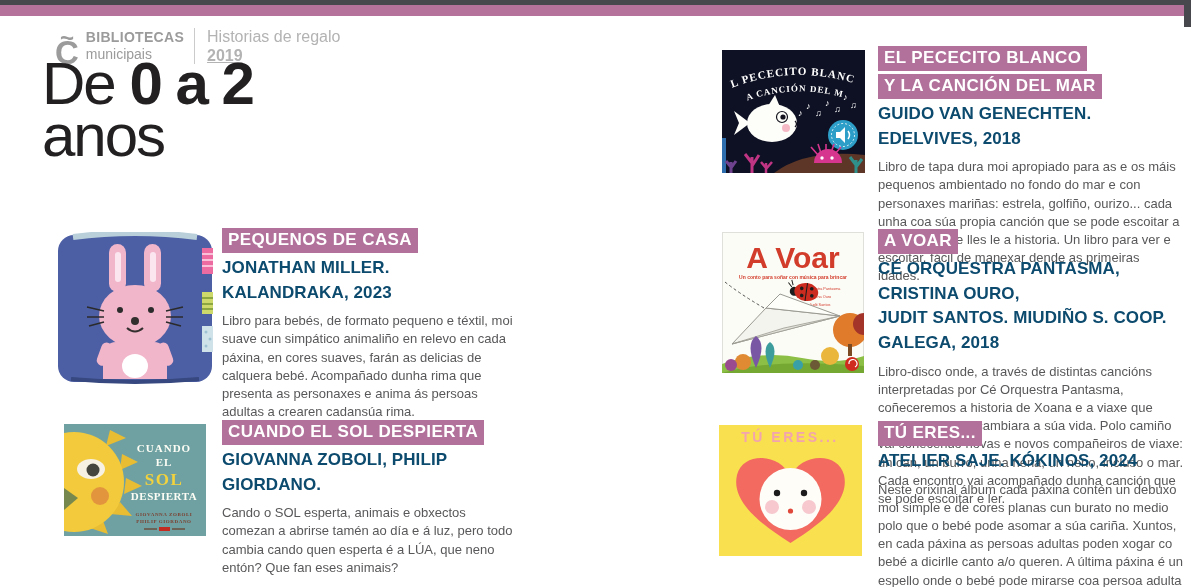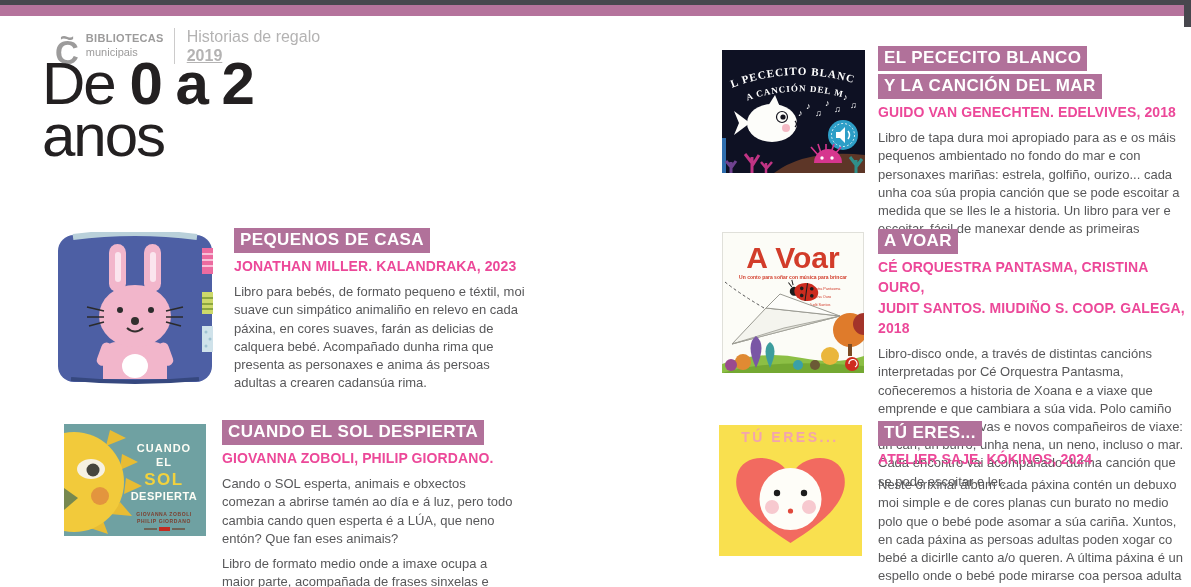--- a/index.html
+++ b/index.html
@@ -9,39 +9,39 @@
   
   .bar-dark { position:absolute; top:0; left:0; width:100%; height:5px; background:#47474e; }
   .bar-pink { position:absolute; top:5px; left:0; width:100%; height:11px; background:#b5739c; }
   .corner-tab { position:absolute; top:0; right:0; width:7px; height:27px; background:#47474e; }
 
   
   .header { position:absolute; left:55px; top:27px; display:flex; align-items:center; }
   .logo-c { color:#9c9b9b; font-weight:bold; text-align:center; line-height:0.55; margin-right:7px; }
   .logo-c .tilde { display:block; font-size:24px; letter-spacing:0; }
   .logo-c .letter { display:block; font-size:33px; }
-  .logo-words { color:#9c9b9b; font-size:11px; line-height:1.25; margin-right:10px; }
+  .logo-words { color:#9c9b9b; font-size:14px; line-height:1.25; margin-right:10px; }
   .logo-words .l1 { font-weight:bold; letter-spacing:0.3px; }
   .hdr-divider { width:1px; height:36px; background:#cccbcb; margin-right:12px; }
   .program { color:#b4b3b3; font-size:16px; line-height:1.2; }
   .program .year { font-weight:bold;text-decoration:underline; }
 
   
   .big-title { position:absolute; left:42px; top:58px; color:#232021; font-size:60px; line-height:0.86; letter-spacing:-2px; }
   .big-title .reg { font-weight:normal; }
   .big-title .bold { font-weight:bold; }
 
   
   .cover { position:absolute; }
   .cover svg { display:block; width:100%; height:100%; }
   .book-text { position:absolute; }
   .btitle { margin:0; }
   .btitle .hl { display:table; background:#b1719a; color:#fff; font-size:17px; font-weight:bold;
                 letter-spacing:0.4px; padding:2px 6px 3px 6px; margin:0 0 3px 0; white-space:nowrap; }
-  .byline { font-size:14px; font-weight:bold; color:#ec4899; line-height:1.45; letter-spacing:0.1px; margin-top:2px; }
+  .byline { font-size:17px; font-weight:bold; color:#0c4a6e; line-height:1.45; letter-spacing:0.1px; margin-top:2px; }
   .book-text p { margin:7px 0 0 0; font-size:13px; color:#58585a; line-height:1.4; }
 </style>
 </head>
 <body>
 
 <div class="page">
 
   <div class="bar-dark"></div>
   <div class="bar-pink"></div>
   <div class="corner-tab"></div>
@@ -94,31 +94,31 @@
         <ellipse cx="78" cy="84" rx="36" ry="31" fill="#f2b6cb"></ellipse>
         <circle cx="63" cy="78" r="3" fill="#2b2b2b"></circle>
           <circle cx="94" cy="78" r="3" fill="#2b2b2b"></circle>
         <path d="M30,75 L47,79 M30,85 L47,85 M32,94 L47,90" stroke="#2b2b2b" stroke-width="1.6"></path>
         <path d="M126,75 L109,79 M126,85 L109,85 M124,94 L109,90" stroke="#2b2b2b" stroke-width="1.6"></path>
         <circle cx="78" cy="89" r="4" fill="#332f2e"></circle>
         <path d="M70,96 Q78,103 86,96" stroke="#332f2e" stroke-width="2" fill="none"></path>
       </g>
     </svg>
   </div>
-  <div class="book-text" style="left:222px; top:228px; width:292px;margin-left:12px;">
+  <div class="book-text" style="left:222px; top:228px; width:292px;">
     <div class="btitle">
       <span class="hl">PEQUENOS DE CASA</span>
     </div>
     <div class="byline">
       <div>JONATHAN MILLER. KALANDRAKA, 2023</div>
     </div>
     <p>Libro para bebés, de formato pequeno e téxtil, moi suave cun simpático animaliño en relevo en cada páxina, en cores suaves, farán as delicias de calquera bebé. Acompañado dunha rima que presenta as personaxes e anima ás persoas adultas a crearen cadansúa rima.</p>
   </div>
 
-  <div class="cover" style="left:64px; top:424px; width:142px; height:112px;">
+  <div class="cover" style="left:64px; top:424px; width:142px; height:112px;font-family:Liberation Serif, serif;">
     <svg viewBox="0 0 142 112">
       <rect width="142" height="112" fill="#6fa1a2"></rect>
       <g fill="#e8bc33">
         <polygon points="46,6 62,14 42,22"></polygon>
         <polygon points="58,30 74,38 56,46"></polygon>
         <polygon points="62,54 78,62 60,70"></polygon>
         <polygon points="56,78 68,92 46,90"></polygon>
         <polygon points="38,94 44,110 26,104"></polygon>
       </g>
       <circle cx="10" cy="58" r="50" fill="#f2ca3b"></circle>

